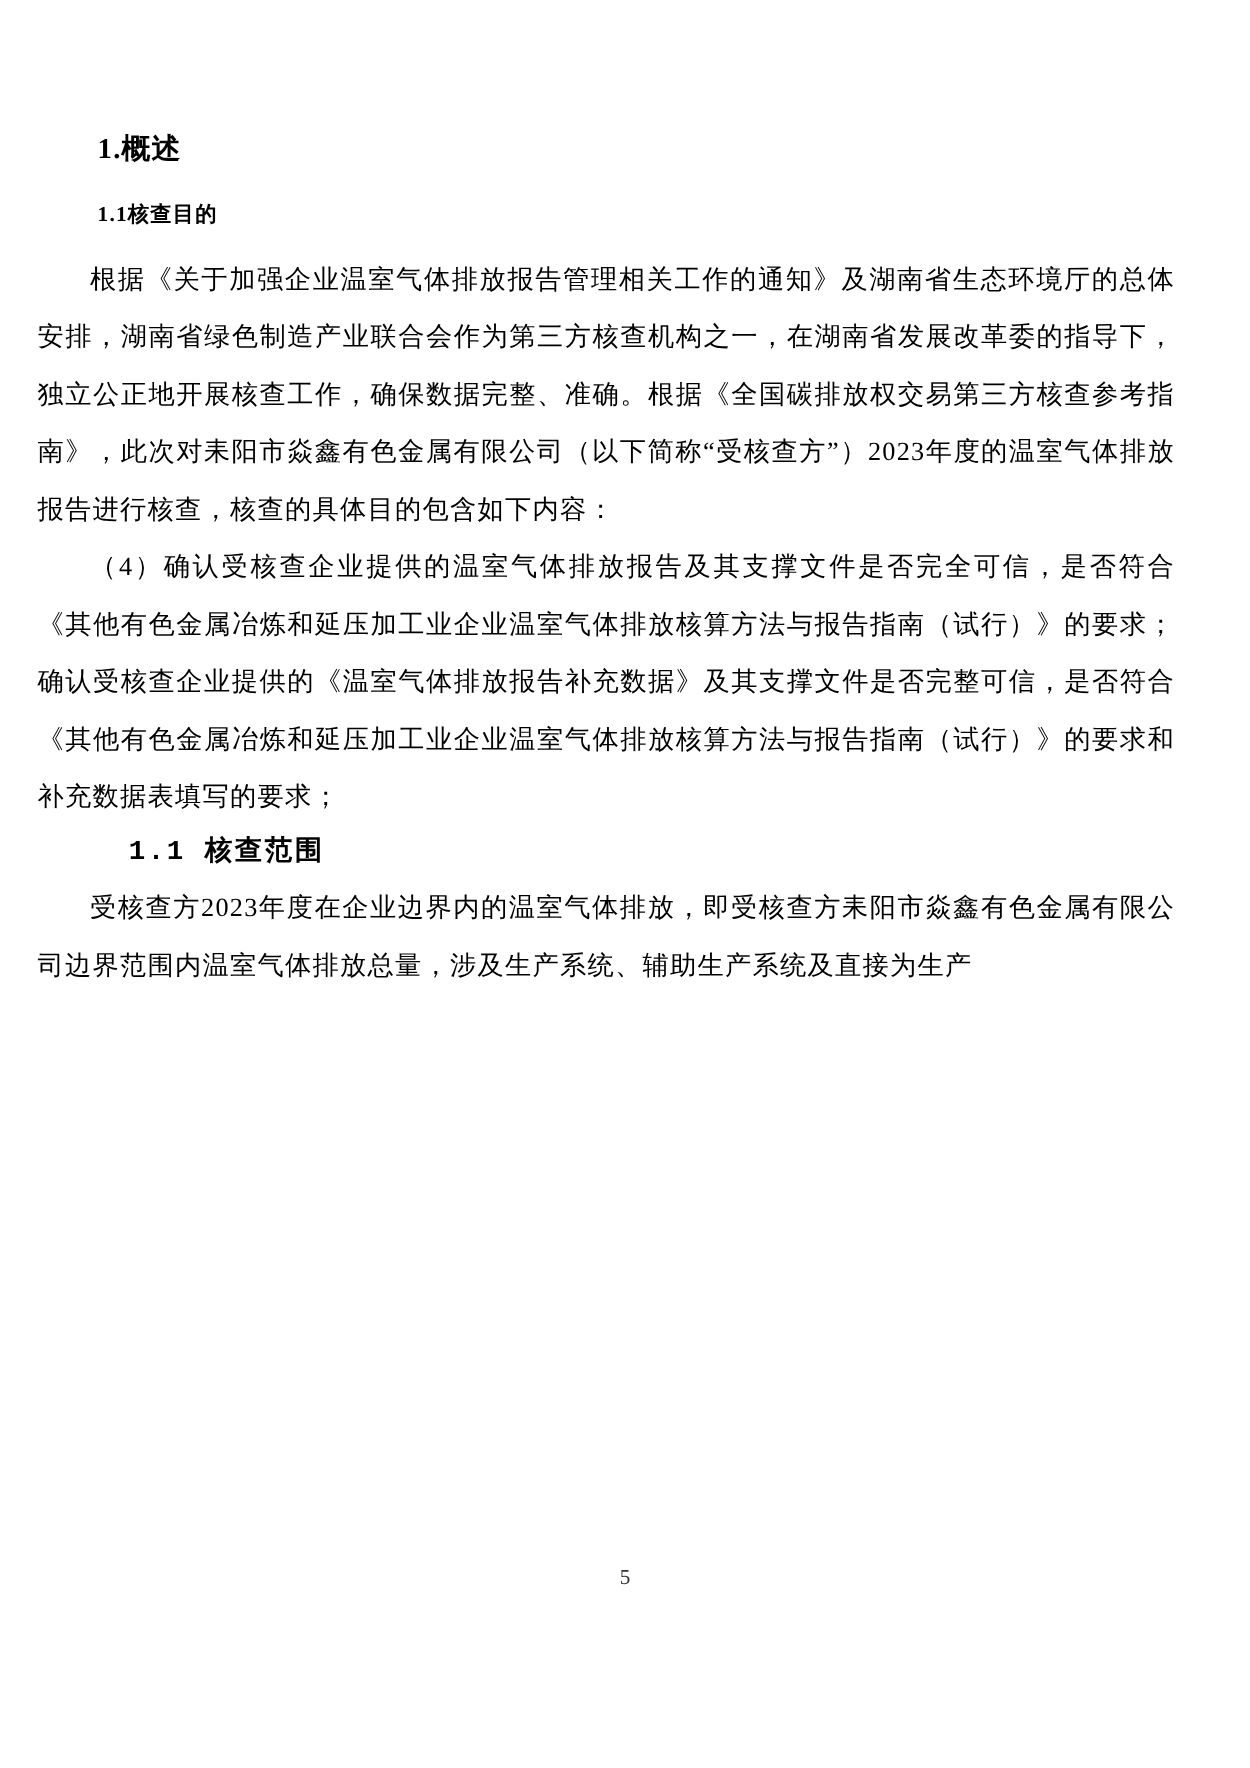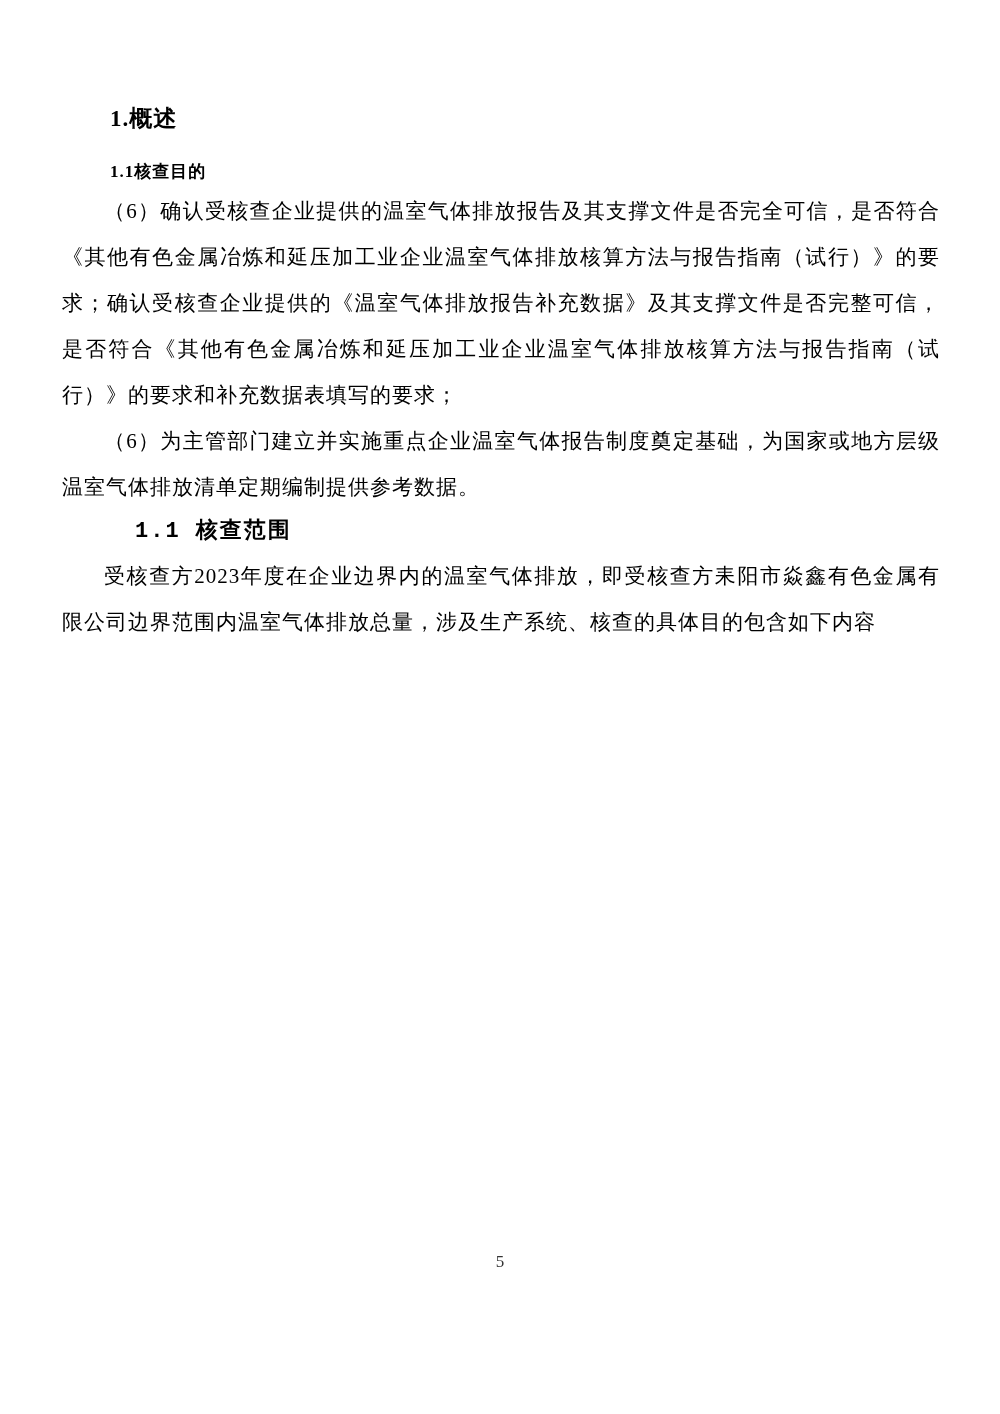--- a/index.html
+++ b/index.html
@@ -10,21 +10,21 @@
   .page {
     position: relative;
     width: 1000px;
     height: 1414px;
     margin: 0 auto;
     background: #ffffff;
     color: #000000;
     font-family: "Liberation Serif", "DejaVu Serif", serif;
     overflow: hidden;
     box-sizing: border-box;
-    padding: 0 60px 0 62px;
+    padding: 0 60px 0 30px;
   }
   .h1 {
     margin: 103px 0 0 48px;
     font-size: 23px;
     font-weight: bold;
     line-height: 32px;
     letter-spacing: 1px;
   }
   .h2 {
     margin: 21px 0 0 48px;
@@ -68,28 +68,28 @@
 </style>
 </head>
 <body>
 
 <div class="page">
 
   <div class="h1">1.概述</div>
 
   <div class="h2">1.1核查目的</div>
 
+  <p class="body-text first-para">根据《关于加强企业温室气体排放报告管理相关工作的通知》及湖南省生态环境厅的总体安排，湖南省绿色制造产业联合会作为第三方核查机构之一，在湖南省发展改革委的指导下，独立公正地开展核查工作，确保数据完整、准确。根据《全国碳排放权交易第三方核查参考指南》，此次对耒阳市焱鑫有色金属有限公司（以下简称“受核查方”）2023年度的温室气体排放报告进行核查，核查的具体目的包含如下内容：</p>
 
-  <p class="body-text">（6）确认受核查企业提供的温室气体排放报告及其支撑文件是否完全可信，是否符合《其他有色金属冶炼和延压加工业企业温室气体排放核算方法与报告指南（试行）》的要求；确认受核查企业提供的《温室气体排放报告补充数据》及其支撑文件是否完整可信，是否符合《其他有色金属冶炼和延压加工业企业温室气体排放核算方法与报告指南（试行）》的要求和补充数据表填写的要求；</p>
+  <p class="body-text">（4）确认受核查企业提供的温室气体排放报告及其支撑文件是否完全可信，是否符合《其他有色金属冶炼和延压加工业企业温室气体排放核算方法与报告指南（试行）》的要求；确认受核查企业提供的《温室气体排放报告补充数据》及其支撑文件是否完整可信，是否符合《其他有色金属冶炼和延压加工业企业温室气体排放核算方法与报告指南（试行）》的要求和补充数据表填写的要求；</p>
 
 
 
 
 
-  <p class="body-text">（6）为主管部门建立并实施重点企业温室气体报告制度奠定基础，为国家或地方层级温室气体排放清单定期编制提供参考数据。</p>
 
   <div class="h3">1.1  核查范围</div>
 
-  <p class="body-text scope-para">受核查方2023年度在企业边界内的温室气体排放，即受核查方耒阳市焱鑫有色金属有限公司边界范围内温室气体排放总量，涉及生产系统、核查的具体目的包含如下内容</p>
+  <p class="body-text scope-para">受核查方2023年度在企业边界内的温室气体排放，即受核查方耒阳市焱鑫有色金属有限公司边界范围内温室气体排放总量，涉及生产系统、辅助生产系统及直接为生产</p>
 
   <div class="page-footer">5</div>
 
 </div>
 
 </body></html>

